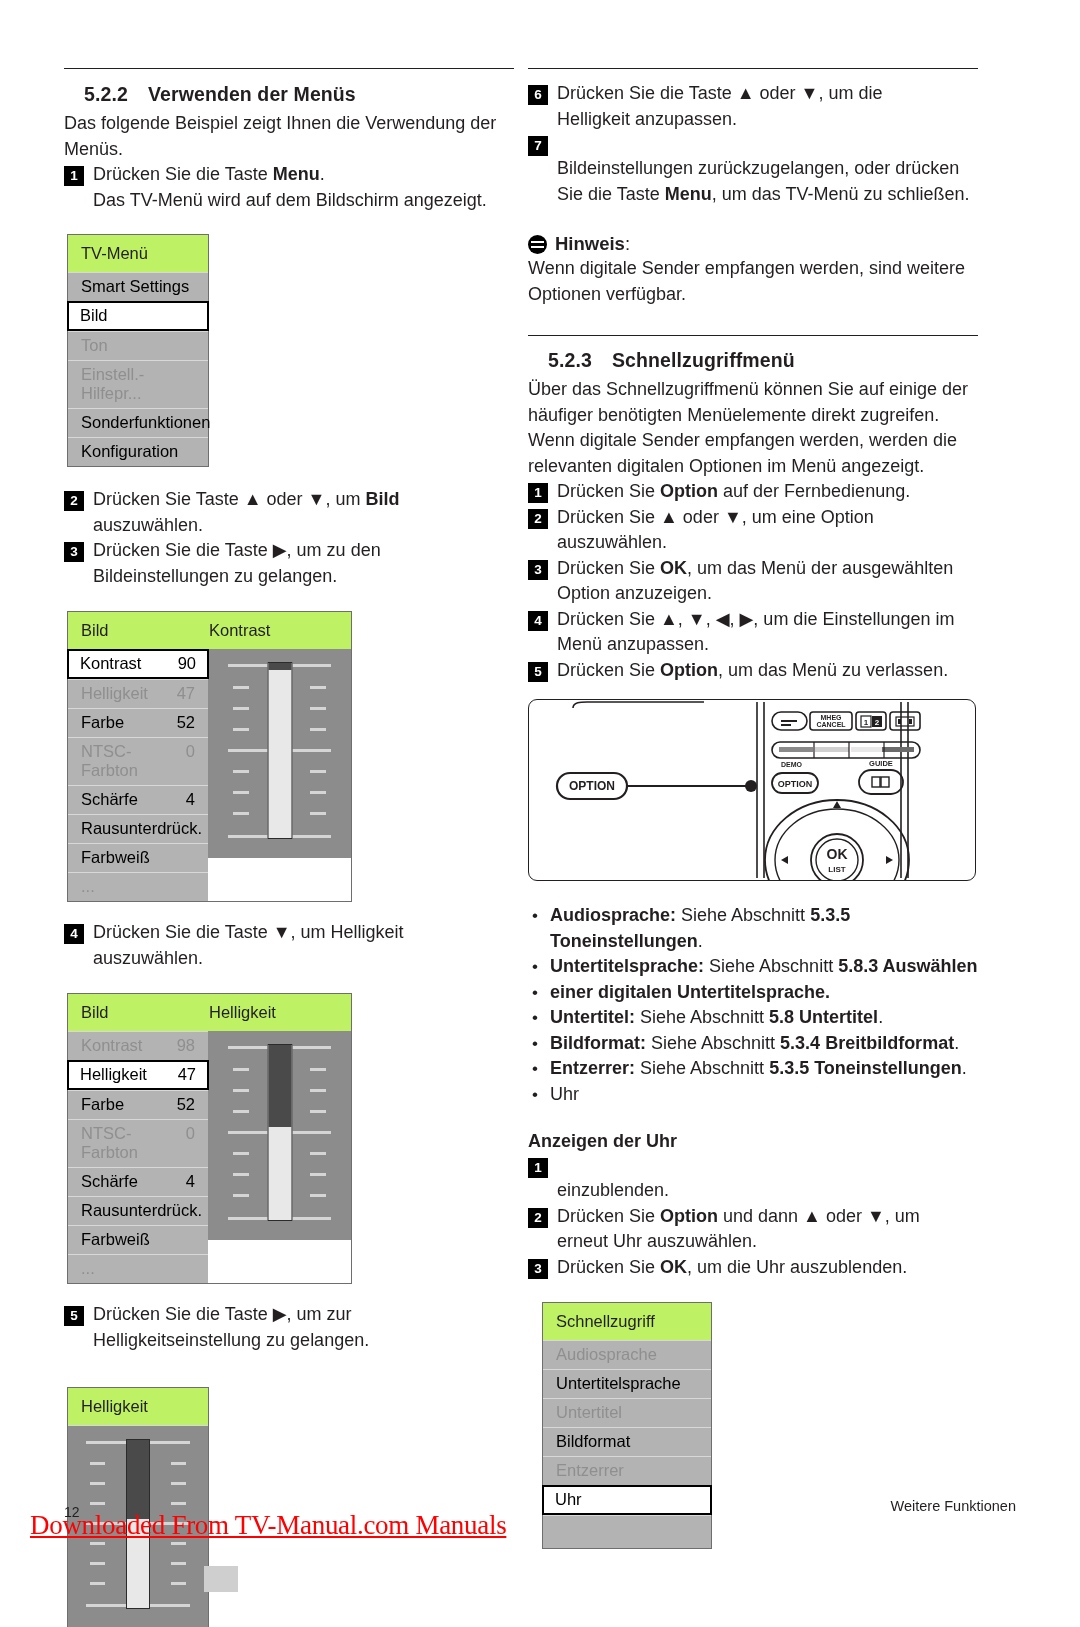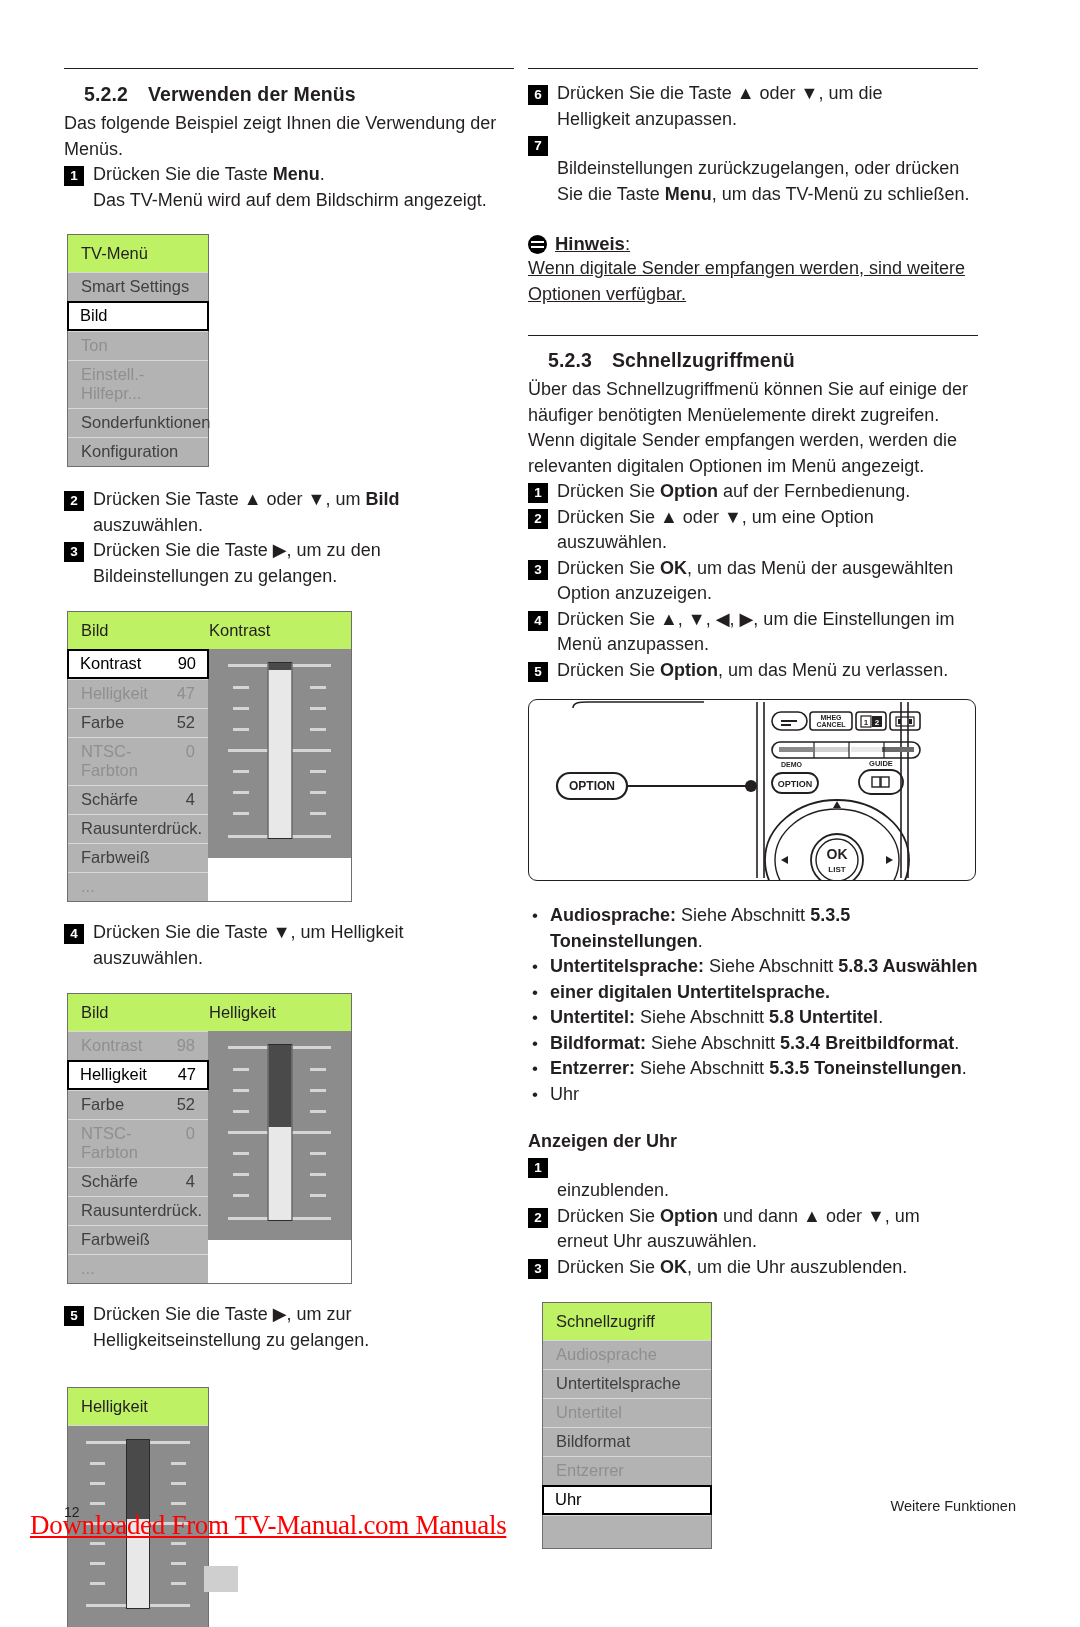--- a/index.html
+++ b/index.html
@@ -69,21 +69,21 @@
   .osd .title.two .l{width:128px;flex:none;}
   .osd-body{display:flex;}
   .osd-list{background:#b3b3b3;}
   .row{
     font-size:16.5px;color:#4d4d4d;padding:4px 13px 5px 13px;
     border-top:1.5px solid #d8d8d8;display:flex;
   }
   .row .nm{flex:1;}
   .row .vl{flex:none;text-align:right;}
   .row.dim{color:#8f8f8f;}
-  .row.dark{color:#404040;align-items:flex-end;}
+  .row.dark{color:#000000;align-items:flex-end;}
   .row.sel{
     background:#fff;color:#000;border:2.5px solid #000;
     margin:0 -1px;padding:3px 11px 4px 11px;position:relative;z-index:2;
   }
   .row.blank{min-height:23px;}
 
   
   .slide{background:#8c8c8c;position:relative;flex:1;}
   .bar{position:absolute;left:50%;transform:translateX(-50%);border:1.5px solid #2b2b2b;background:#e8e8e8;}
   .fill{position:absolute;left:0;right:0;top:0;background:#4a4a4a;}
@@ -340,21 +340,21 @@
       <span class="txt">Drücken Sie die Taste ▲ oder ▼, um die</span>
     </div>
     <div class="indent">Helligkeit anzupassen.</div>
 
     <div class="step">
       <span class="bullet">7</span>
     </div>
     <div class="indent">Bildeinstellungen zurückzugelangen, oder drücken</div>
     <div class="indent"><span>Sie die Taste </span><b>Menu</b><span>, um das TV-Menü zu schließen.</span></div>
 
-    <div style="margin-top:26px;text-decoration:underline;">
+    <div style="margin-top:26px;">
       <div class="note">
         <span class="glyph"></span>
         <span class="lbl"><span>Hinweis</span><span style="font-weight:normal">:</span></span>
       </div>
       <p class="body">Wenn digitale Sender empfangen werden, sind weitere Optionen verfügbar.</p>
     </div>
 
     <div style="margin-top:28px;">
       <div class="rule" style="margin-bottom:13px;"></div>
       <h2 class="sec">

